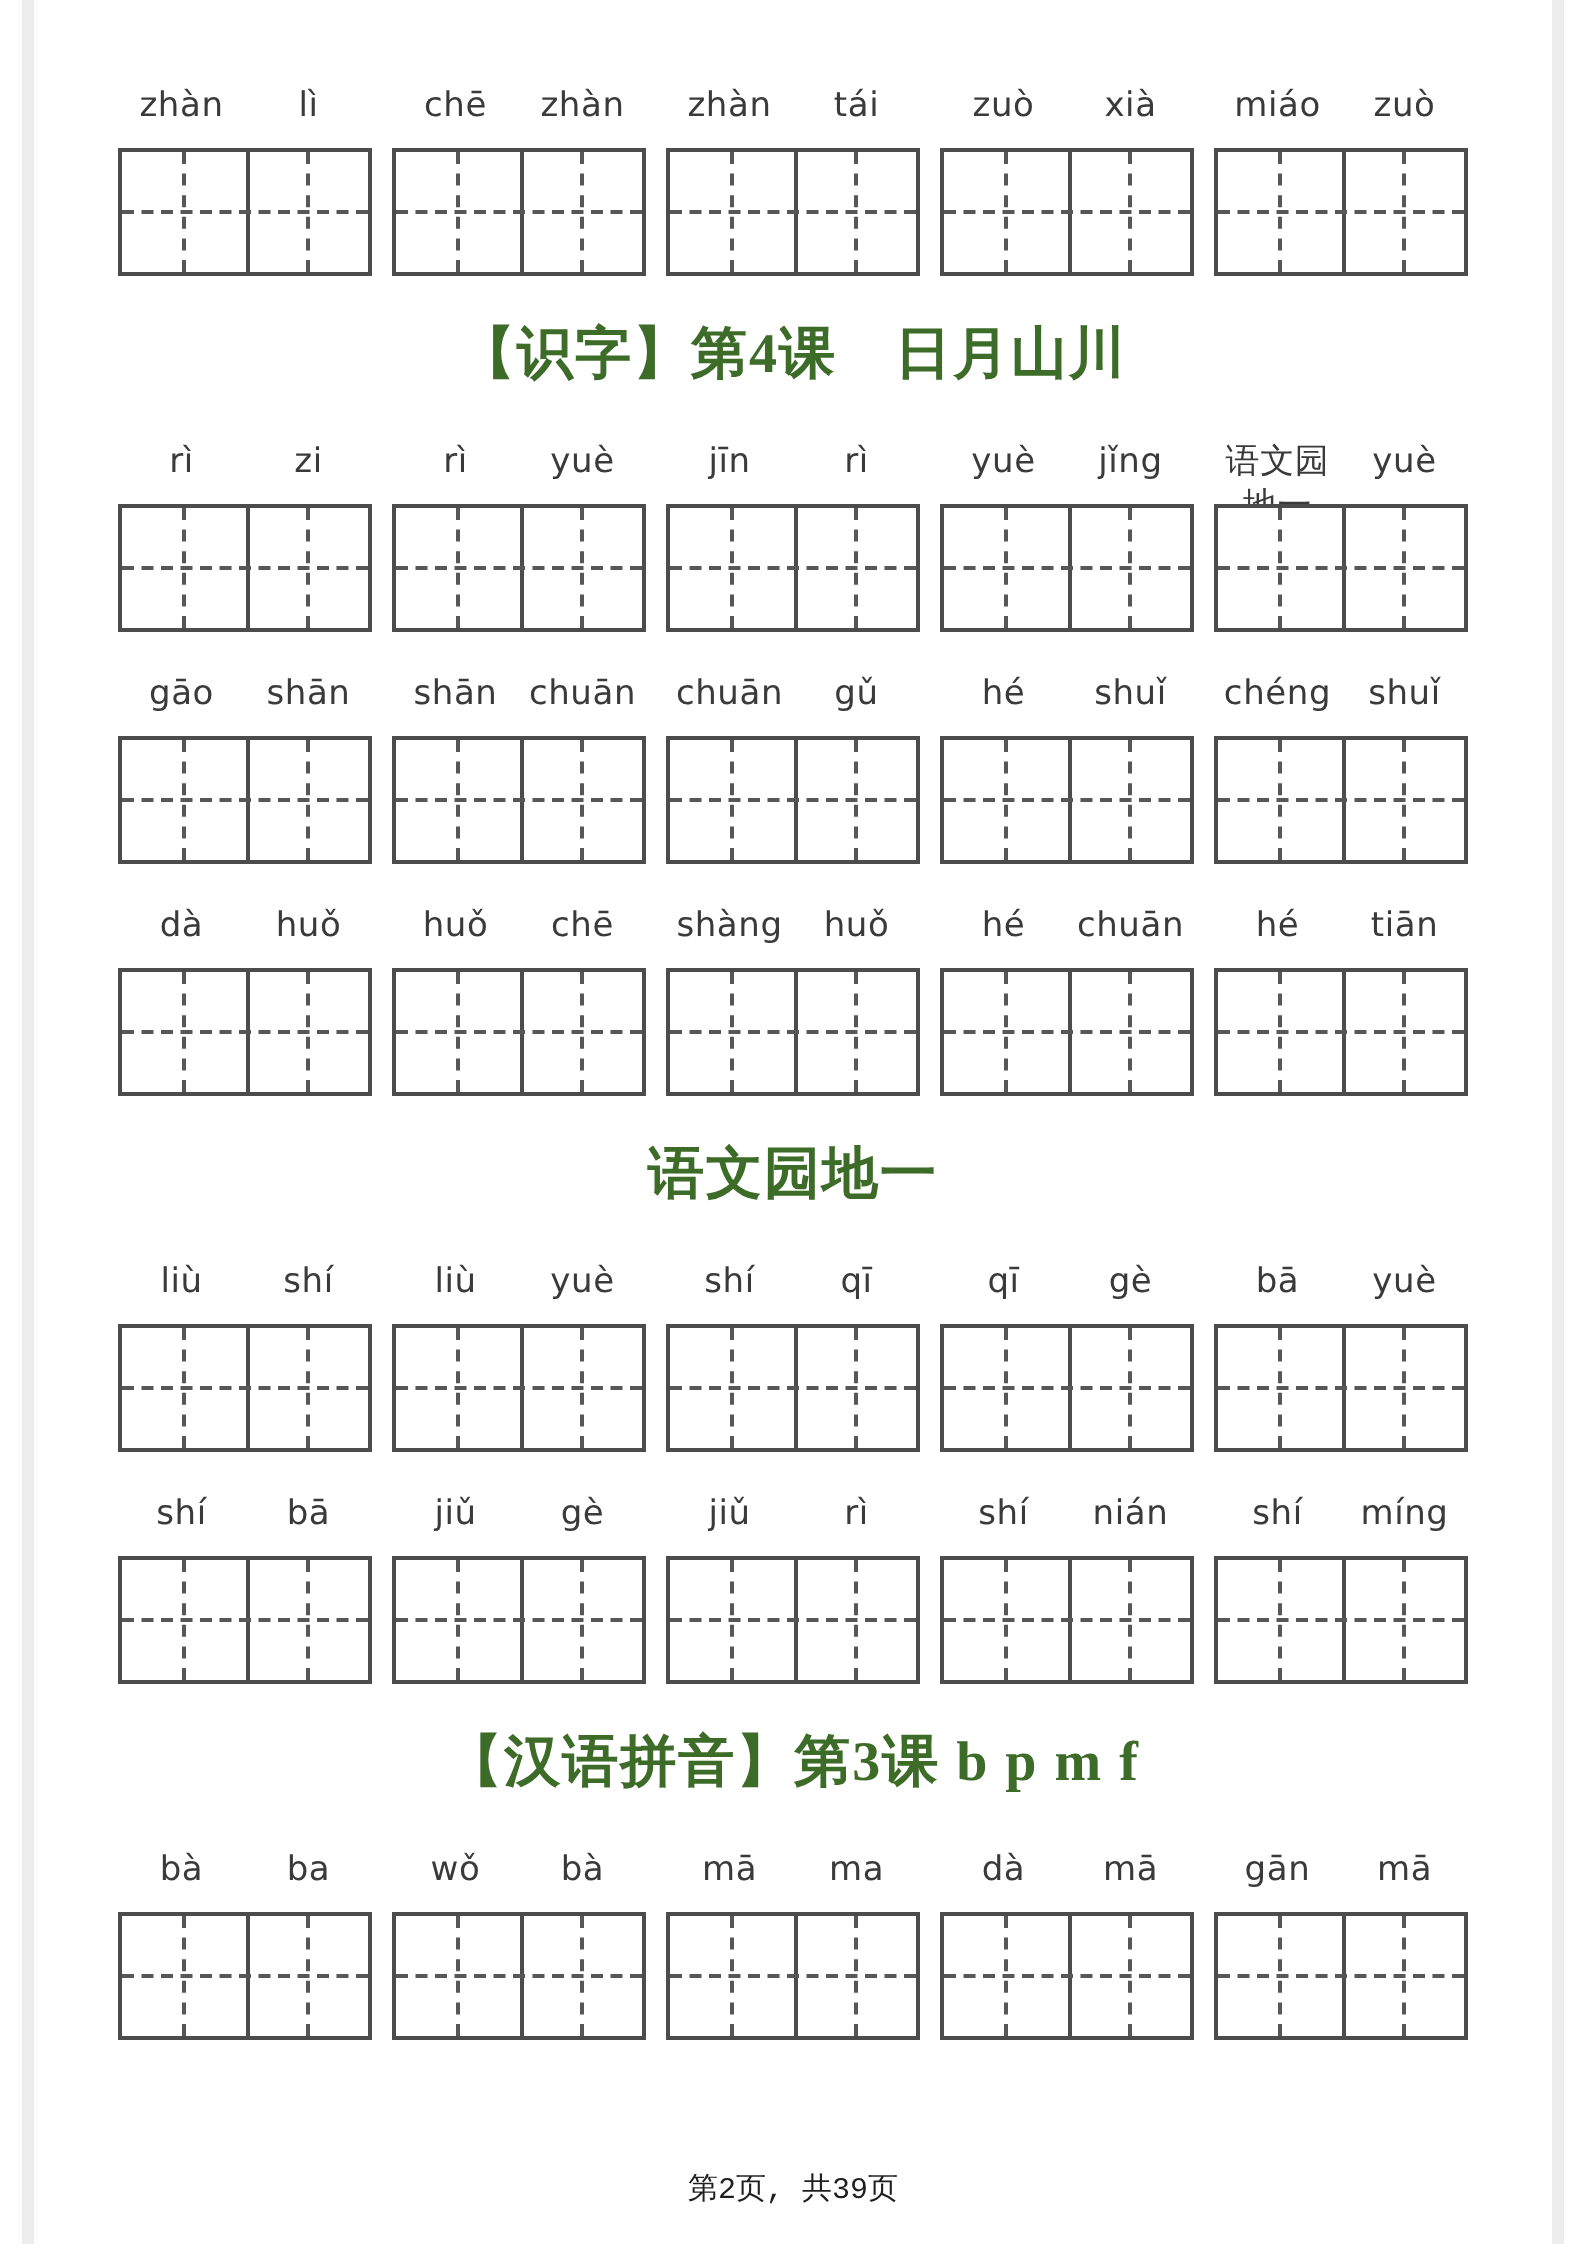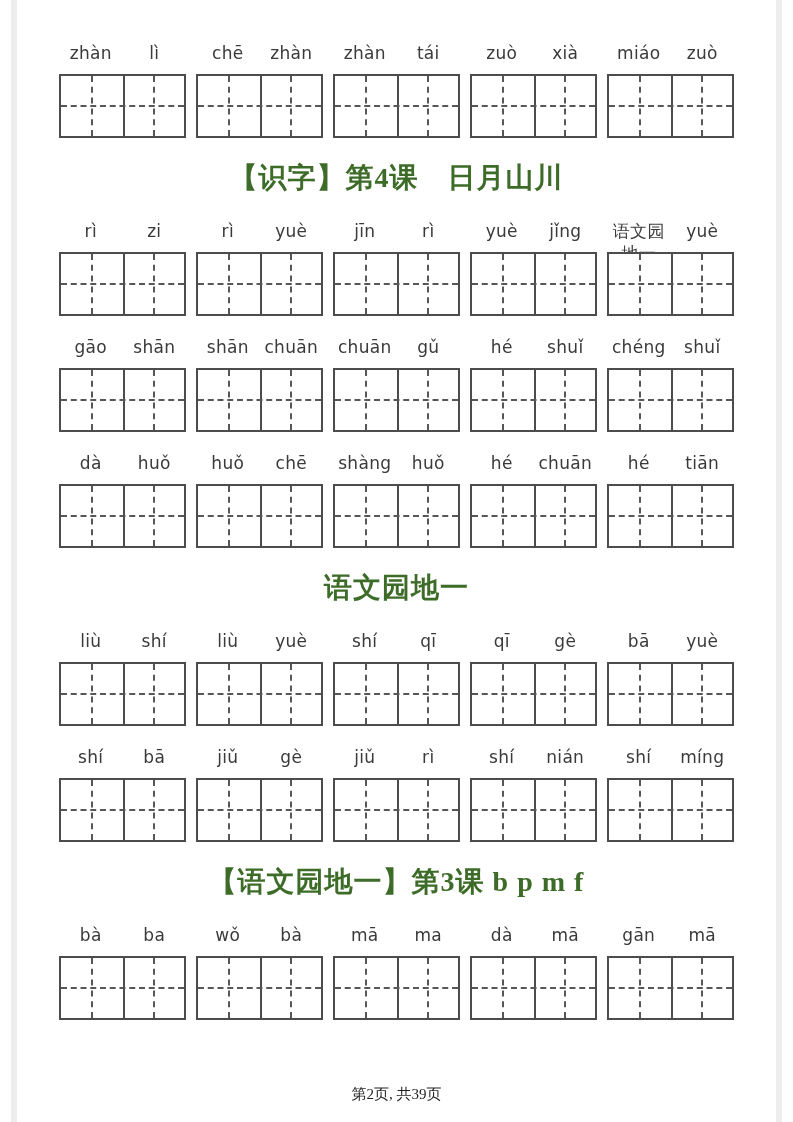--- a/index.html
+++ b/index.html
@@ -70,21 +70,21 @@
   .half::before {
     content: "";
     position: absolute; top: 0; bottom: 0; left: 50%;
     margin-left: -1px;
     border-left: 2px dashed var(--grid-dash, #575757);
   }
 
   .footer {
     position: absolute; left: 0; right: 0; bottom: 18px;
     text-align: center;
-    font-family: Liberation Serif, serif;
+    font-family: Liberation Mono, monospace;
     font-size: 15px;
     color: #1f1f1f;
   }
 </style>
 </head>
 <body>
 
 <div class="page">
   <div class="edge left"></div>
   <div class="edge right"></div>
@@ -361,21 +361,21 @@
           <div class="grid-unit">
             <div class="half left"></div>
             <div class="half right"></div>
           </div>
           <div class="grid-unit">
             <div class="half left"></div>
             <div class="half right"></div>
           </div>
         </div>
       </div>
-      <div class="heading">【语文园地一】第3课 b p m f</div>
+      <div class="heading">【汉语拼音】第3课 b p m f</div>
       <div class="word-block">
         <div class="pinyin-row">
           <div class="pinyin-pair">
             <span>bà</span>
             <span>ba</span>
           </div>
           <div class="pinyin-pair">
             <span>wǒ</span>
             <span>bà</span>
           </div>

